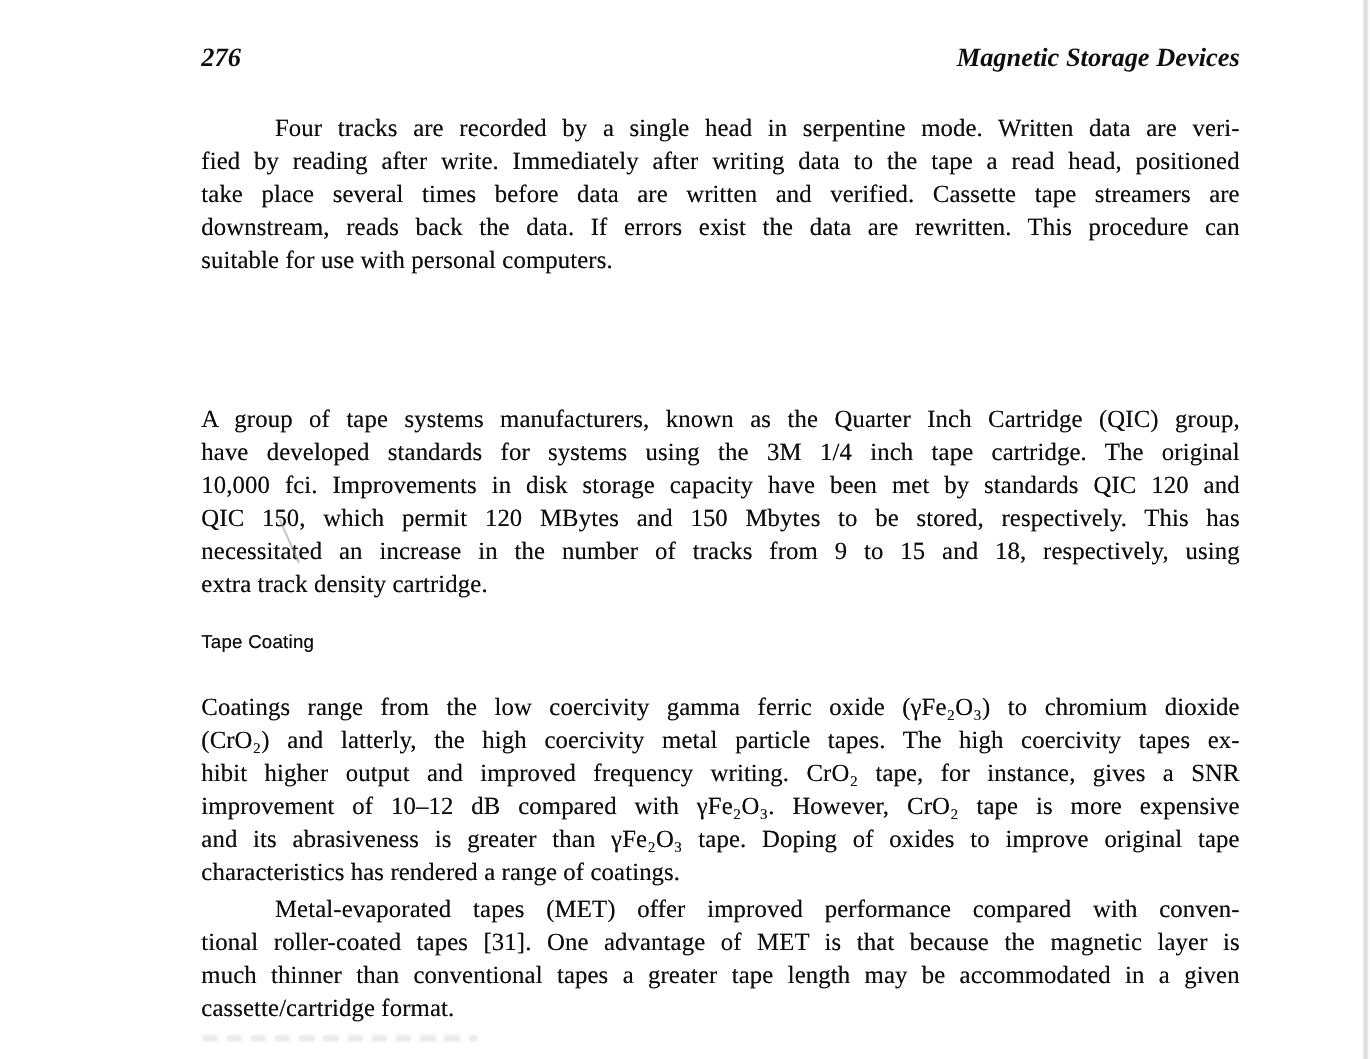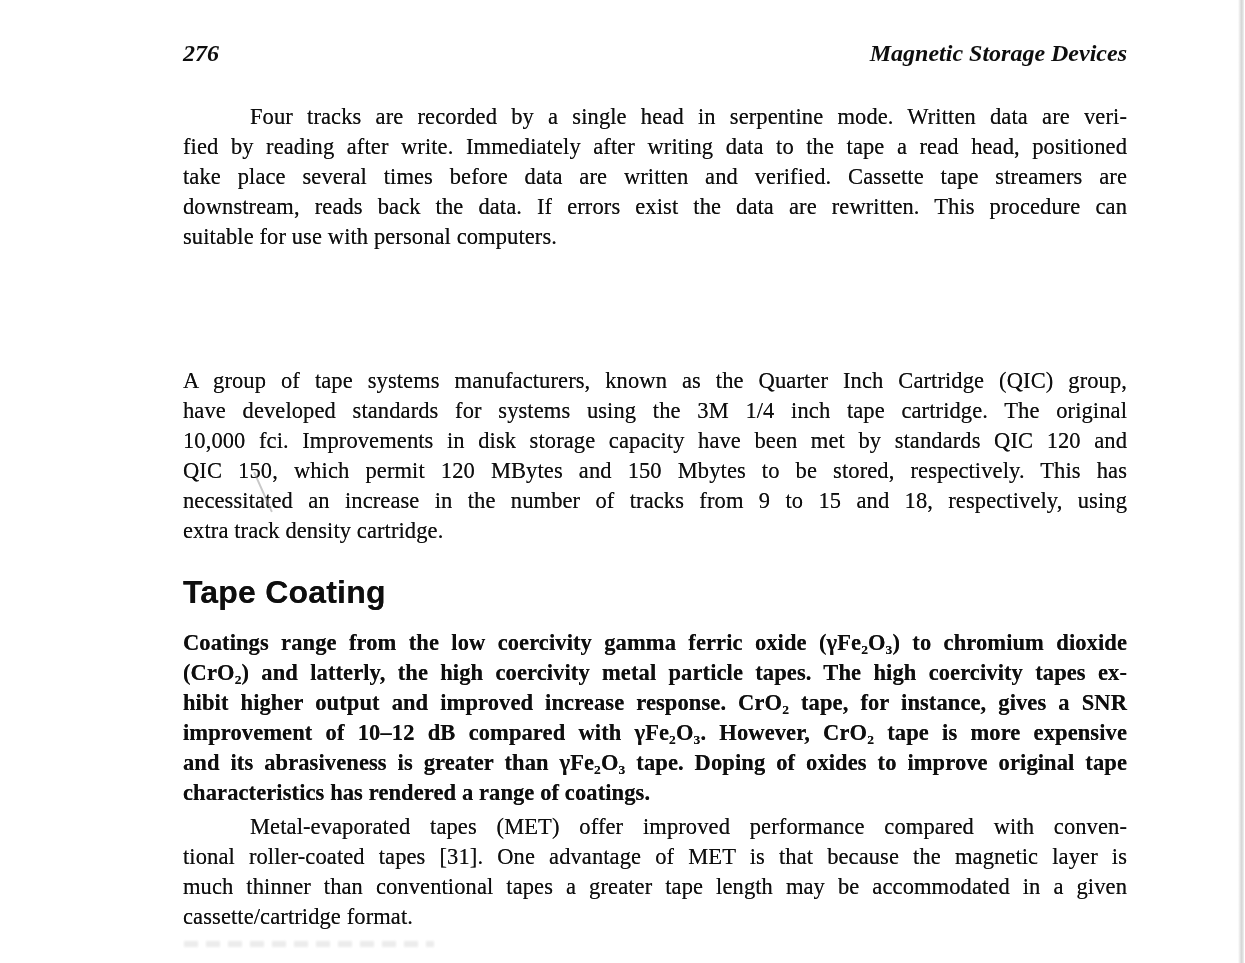--- a/index.html
+++ b/index.html
@@ -67,26 +67,26 @@
     font-size: 23.5px;
     text-shadow: 0 0 0.5px rgba(0,0,0,0.65);
   }
   #para-cartridge { top: 326px; margin-top: 40px; }
   #heading-tape-coating {
     top: 574px;
     left: 183px;
     width: 500px;
     position: absolute;
     font-family: "Liberation Sans", "DejaVu Sans", sans-serif;
-    font-weight: bold;
-    font-size: 32px;
+    font-weight: normal;
+    font-size: 17px;
     letter-spacing: 0.2px;
     text-shadow: 0 0 0.6px rgba(0,0,0,0.7);
   }
-  #para-coatings { top: 628px; font-weight: bold; }
+  #para-coatings { top: 628px; }
   #para-met { top: 812px; }
 
   
   .scratch {
     position: absolute;
     left: 262px;
     top: 470px;
     width: 2px;
     height: 44px;
     background: #9a9a9a;
@@ -134,21 +134,21 @@
       <div class="line">QIC 150, which permit 120 MBytes and 150 Mbytes to be stored, respectively. This has</div>
       <div class="line">necessitated an increase in the number of tracks from 9 to 15 and 18, respectively, using</div>
       <div class="line last">extra track density cartridge.</div>
     </div>
 
   <div id="heading-tape-coating">Tape Coating</div>
 
   <div class="textblock" id="para-coatings">
       <div class="line">Coatings range from the low coercivity gamma ferric oxide (γFe₂O₃) to chromium dioxide</div>
       <div class="line">(CrO₂) and latterly, the high coercivity metal particle tapes. The high coercivity tapes ex-</div>
-      <div class="line">hibit higher output and improved increase response. CrO₂ tape, for instance, gives a SNR</div>
+      <div class="line">hibit higher output and improved frequency writing. CrO₂ tape, for instance, gives a SNR</div>
       <div class="line">improvement of 10–12 dB compared with γFe₂O₃. However, CrO₂ tape is more expensive</div>
       <div class="line">and its abrasiveness is greater than γFe₂O₃ tape. Doping of oxides to improve original tape</div>
       <div class="line last">characteristics has rendered a range of coatings.</div>
     </div>
 
   <div class="textblock" id="para-met">
       <div class="line indent">Metal-evaporated tapes (MET) offer improved performance compared with conven-</div>
       <div class="line">tional roller-coated tapes [31]. One advantage of MET is that because the magnetic layer is</div>
       <div class="line">much thinner than conventional tapes a greater tape length may be accommodated in a given</div>
       <div class="line last">cassette/cartridge format.</div>

